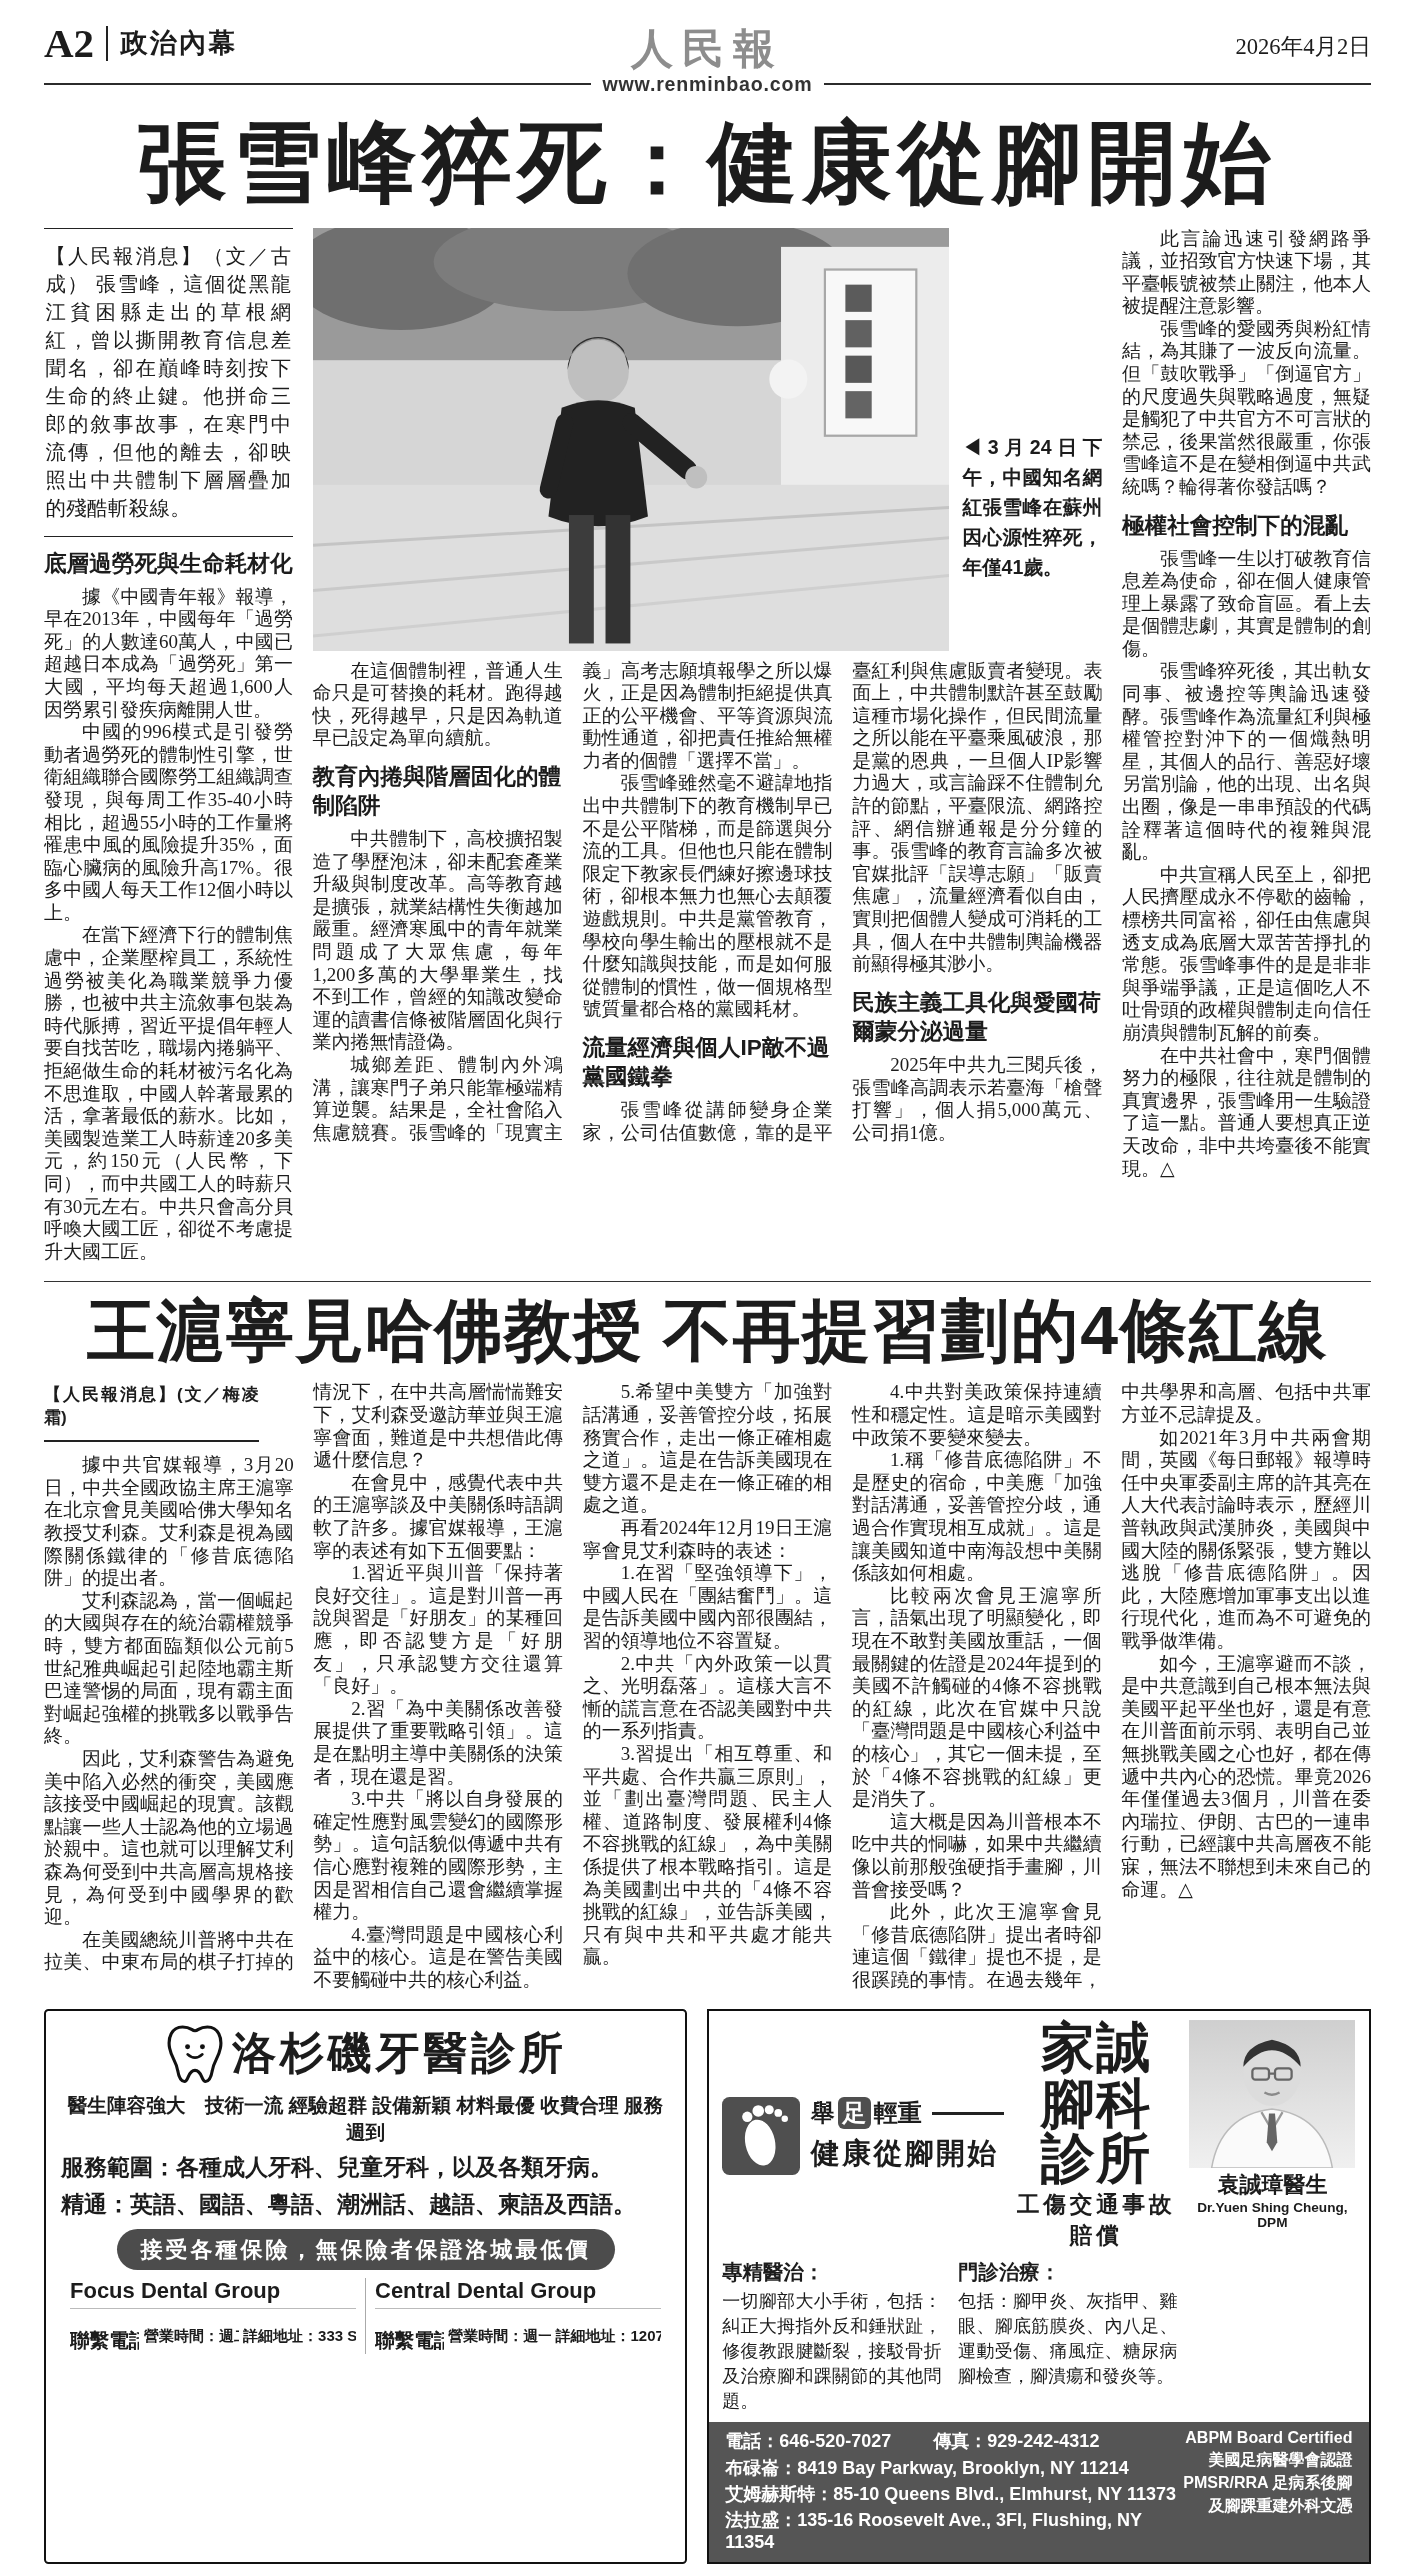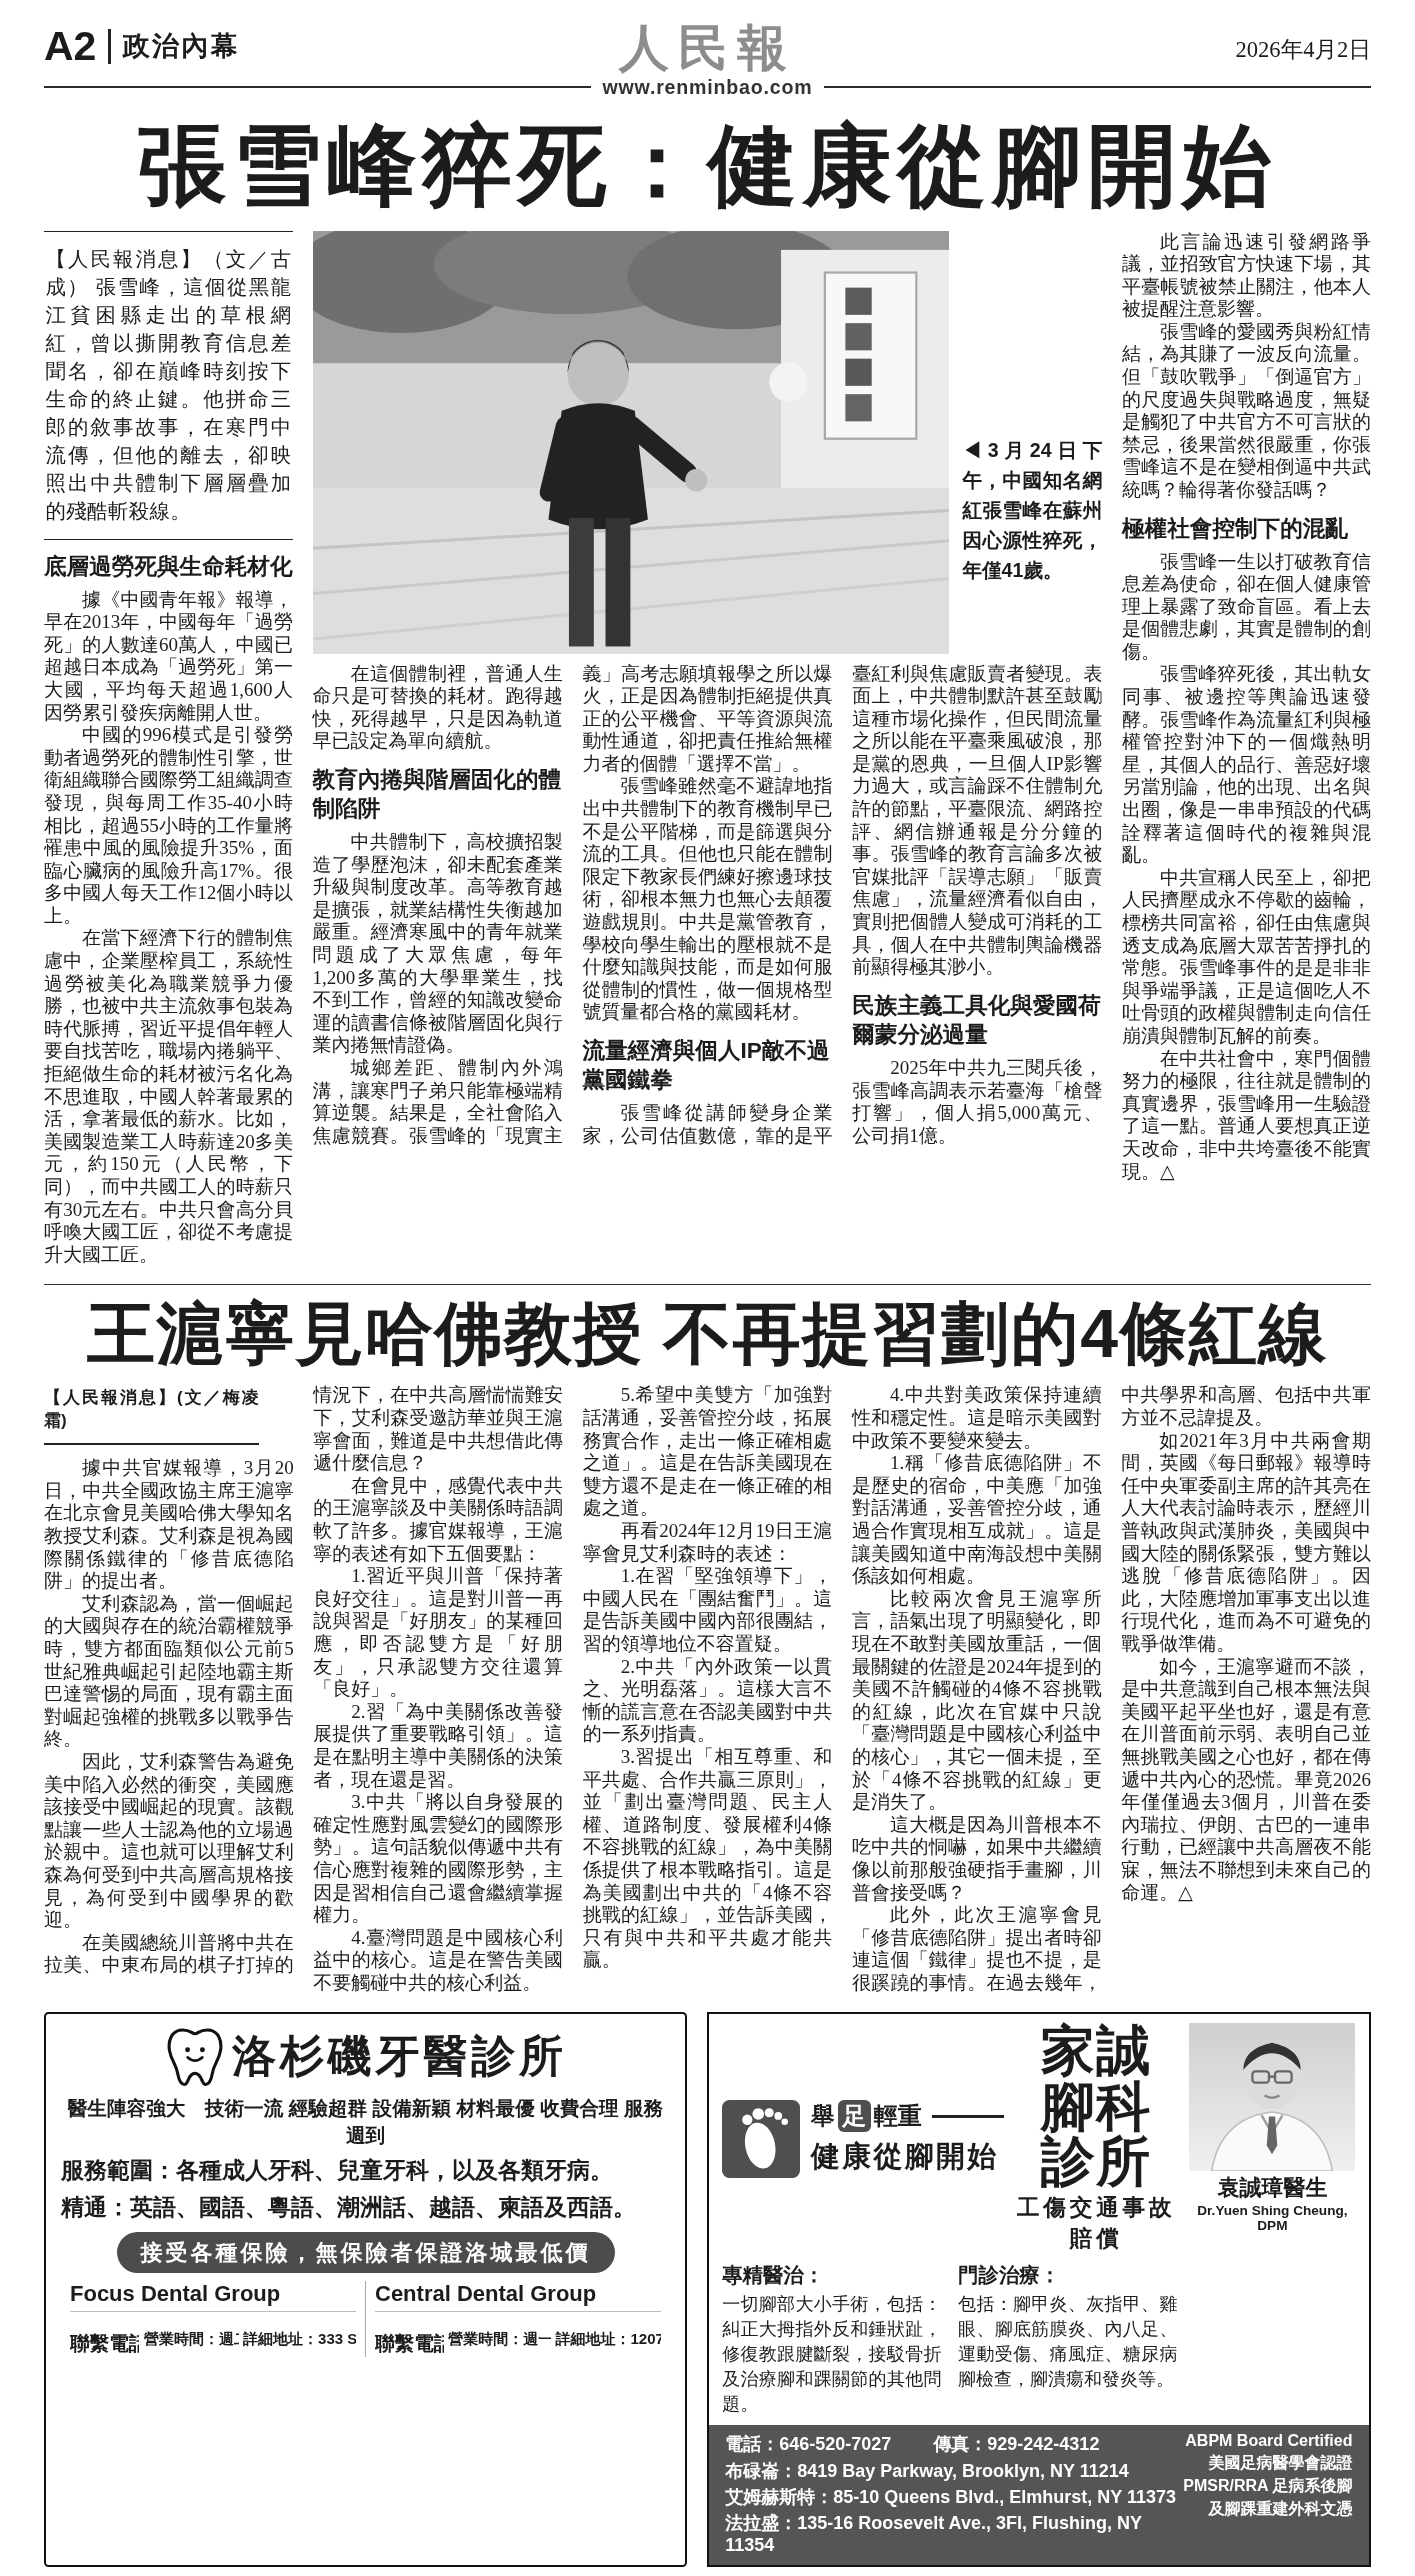--- a/index.html
+++ b/index.html
@@ -3,24 +3,24 @@
 <meta charset="utf-8">
 <style>
   * { box-sizing: border-box; }
   html, body { margin:0; padding:0; background:#e8e8e8; }
   .sheet { width:1415px; margin:0 auto; background:#fff; padding:22.6px 44px 18px;
            font-family:"Liberation Serif","DejaVu Serif",serif; color:#1c1c1c; }
 
   
   .header { display:grid; grid-template-columns:1fr auto 1fr; align-items:end; }
   .h-left { display:flex; align-items:center; gap:12px; padding-bottom:6px; }
-  .page-no { font-family:Liberation Sans, sans-serif; font-weight:900; font-size:41px; line-height:1; }
+  .page-no { font-family:Liberation Serif, serif; font-weight:900; font-size:41px; line-height:1; }
   .h-div { width:2.3px; height:35px; background:#222; }
   .section { font-family:"Liberation Sans",sans-serif; font-weight:700; font-size:27px; letter-spacing:2.3px; }
-  .masthead { font-weight:900; font-size:50px; color:#8d8d8d; letter-spacing:9px; line-height:1; }
+  .masthead { font-weight:900; font-size:42px; color:#8d8d8d; letter-spacing:9px; line-height:1; }
   .h-right { text-align:right; font-size:22.6px; padding-bottom:7.5px; }
   .rule-row { display:flex; align-items:center; margin-top:3px; }
   .rline { flex:1; border-top:2.3px solid #2b2b2b; }
   .site { font-family:"Liberation Sans",sans-serif; font-weight:700; font-size:19.6px; color:#333; padding:0 12px; letter-spacing:0.8px; }
 
   
   .headline1 { font-family:"Liberation Sans",sans-serif; font-weight:900; font-size:89px;
                letter-spacing:6px; text-align:center; margin:19.6px 0 18px; line-height:1.06; }
   .headline2 { font-family:"Liberation Sans",sans-serif; font-weight:900; font-size:68px;
                letter-spacing:1.5px; text-align:center; margin:12px 0 15px; line-height:1.06; }

